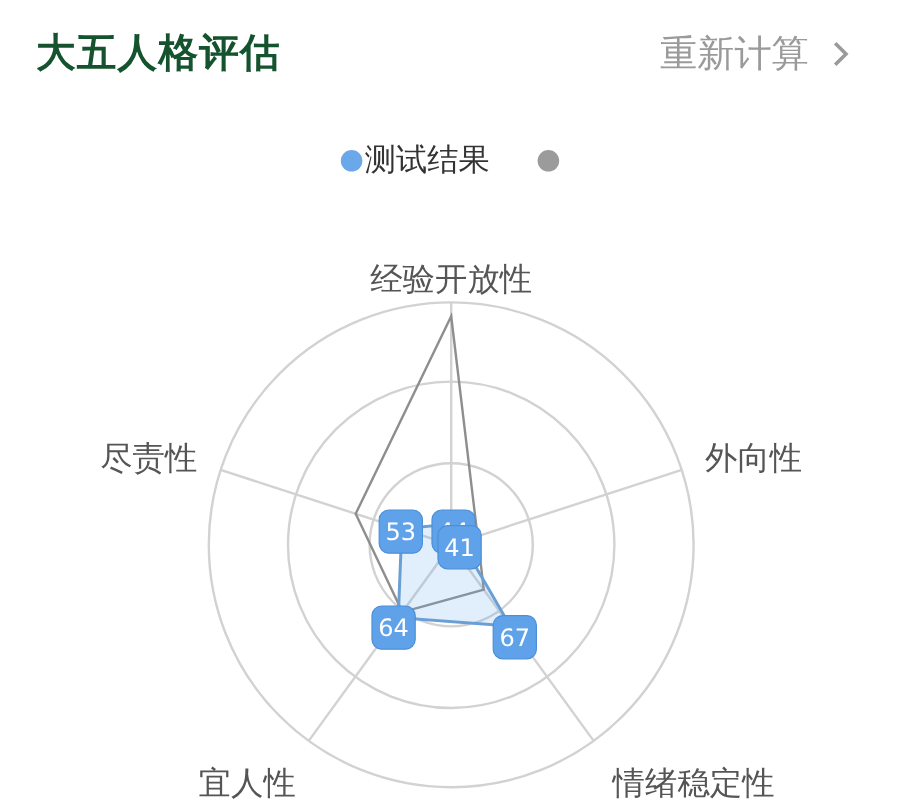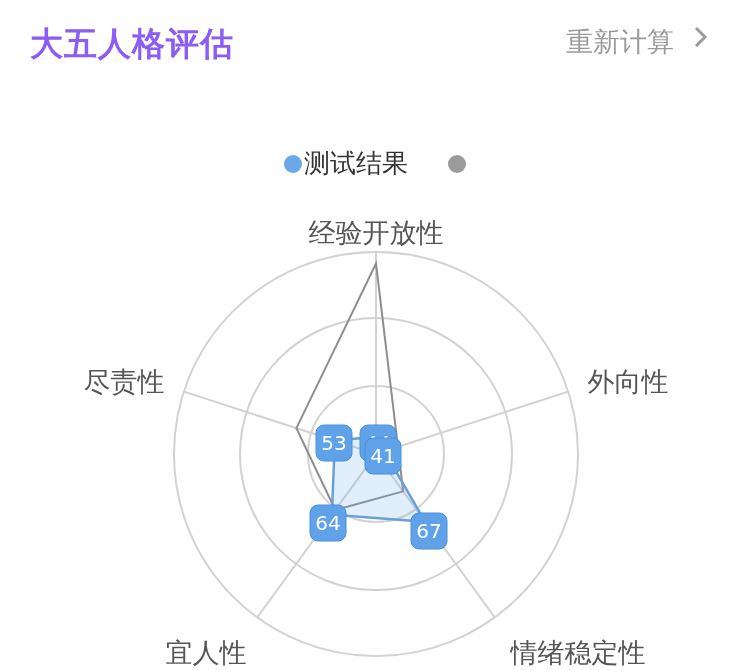--- a/index.html
+++ b/index.html
@@ -1,22 +1,22 @@
 <!DOCTYPE html>
 <html><head>
 <meta charset="utf-8">
 <style>
   html,body{margin:0;padding:0;background:#ffffff;}
   body{width:750px;height:670px;position:relative;overflow:hidden;font-family:"DejaVu Sans","Liberation Sans",sans-serif;}
   .header{position:absolute;left:0;top:0;width:750px;height:90px;}
-  .title{position:absolute;left:30px;top:22px;font-size:33px;color:#8b5cf6;font-weight:bold;letter-spacing:1px;}
-  .recalc{position:absolute;right:38px;top:24px;font-size:27px;color:#9a9a9a;display:flex;align-items:flex-start;cursor:pointer;}
+  .title{position:absolute;left:30px;top:22px;font-size:33px;color:#14532d;font-weight:bold;letter-spacing:1px;}
+  .recalc{position:absolute;right:38px;top:24px;font-size:31px;color:#9a9a9a;display:flex;align-items:center;cursor:pointer;}
   .recalc .chev{margin-left:16px;width:22px;height:26px;}
   .legend{position:absolute;top:116px;left:0;width:750px;display:flex;justify-content:center;gap:40px;font-size:26px;color:#333;}
-  .legend-item{display:flex;align-items:center;gap:2px;cursor:pointer;margin-top:30px;}
+  .legend-item{display:flex;align-items:center;gap:2px;cursor:pointer;}
   .dot{width:18px;height:18px;border-radius:50%;display:inline-block;}
   svg.radar{position:absolute;left:0;top:0;}
   .axis-label{font-size:27px;fill:#555;}
   .badge-text{font-size:20px;fill:#fff;}
 </style>
 </head>
 <body>
 
 <div class="header">
   <div class="title">大五人格评估</div>

